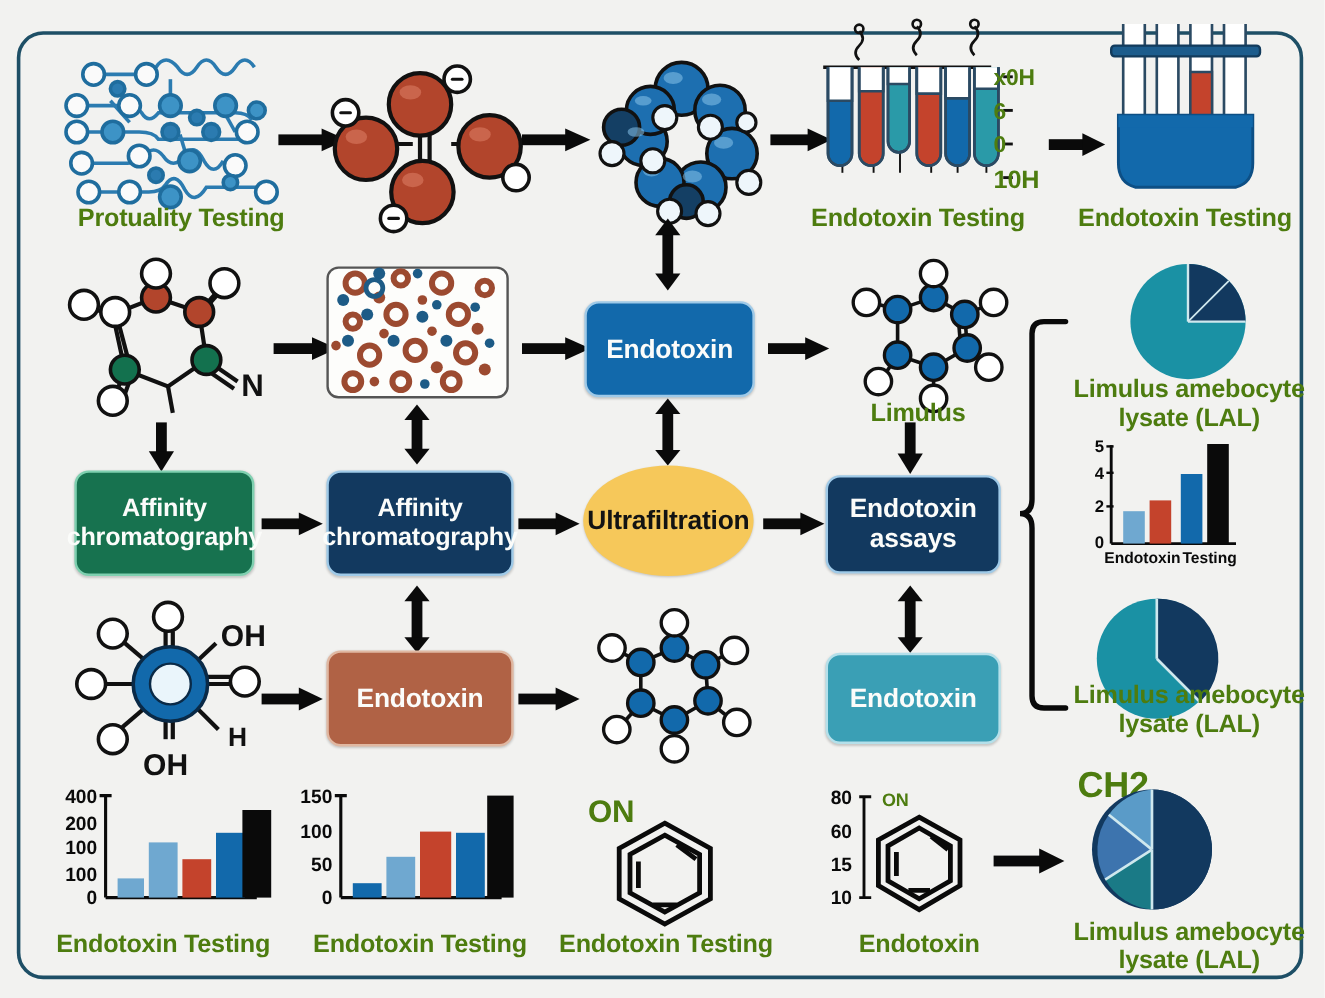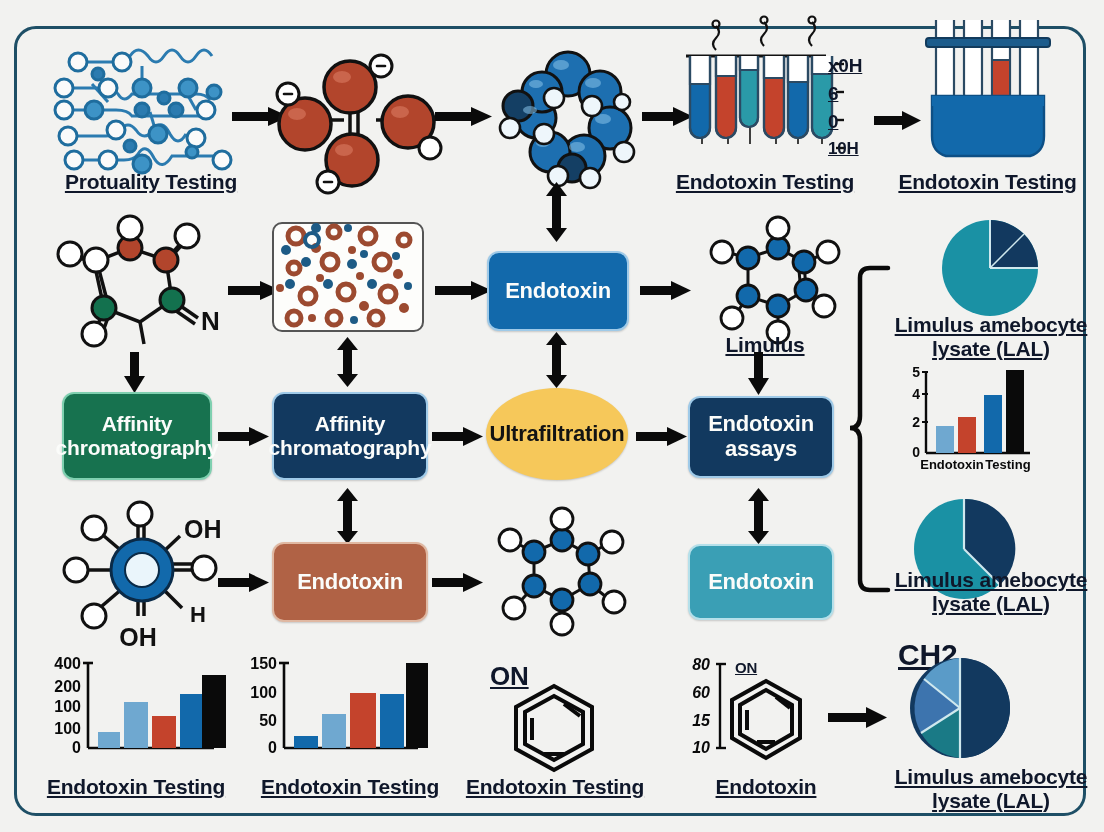--- a/index.html
+++ b/index.html
@@ -17,26 +17,25 @@
     border-radius:22px;
     box-sizing:border-box;
     pointer-events:none;
   }
   
   .caption{
     position:absolute;
     font-family:"Liberation Sans",sans-serif;
     font-weight:700;
     font-size:21px;
-    color:#0f172a;
+    color:#4d7c0f;
     text-align:center;
     line-height:1.12;
     letter-spacing:-0.2px;
     white-space:pre-line;
-    text-decoration:underline;
   }
   
   .pbox{
     position:absolute;
     display:flex;align-items:center;justify-content:center;
     text-align:center;
     color:#fbfcfa;
     font-weight:700;
     font-size:22px;
     line-height:1.13;
@@ -247,21 +246,21 @@
         <line x1="160" y1="46" x2="168" y2="46"></line>
           <line x1="160" y1="74" x2="168" y2="74"></line>
         <line x1="160" y1="102" x2="168" y2="102"></line>
           <line x1="160" y1="130" x2="168" y2="130"></line>
       </g>
     </svg>
   </div>
   <div class="caption" style="left:828px;top:55px;width:60px;text-align:left;font-size:19px;">x0H</div>
   <div class="caption" style="left:828px;top:83px;width:60px;text-align:left;font-size:19px;">6</div>
   <div class="caption" style="left:828px;top:111px;width:60px;text-align:left;font-size:19px;">0</div>
-  <div class="caption" style="left:828px;top:139px;width:60px;text-align:left;font-size:17px;">10H</div>
+  <div class="caption" style="left:828px;top:139px;width:60px;text-align:left;font-size:21px;">10H</div>
   <div class="caption" style="left:660px;top:170px;width:210px;">Endotoxin Testing</div>
 
   <div class="arrow" style="left:874px;top:108px;">
     <svg width="48" height="24">
         <g fill="#0a0a0a">
           <rect x="0" y="8" width="30" height="9"></rect>
           <path d="M28 3 L47 12.5 L28 22 Z"></path>
         </g>
       </svg>
   </div>
@@ -715,21 +714,21 @@
         <path d="M46 4 L84 25 L84 67 L46 88 L8 67 L8 25 Z"></path>
         <path d="M46 14 L75 30 L75 62 L46 78 L17 62 L17 30 Z"></path>
         <line x1="24" y1="36" x2="24" y2="58"></line>
         <line x1="36" y1="72" x2="56" y2="72"></line>
         <line x1="56" y1="22" x2="72" y2="34"></line>
       </g>
     </svg>
   </div>
   <div class="caption" style="left:455px;top:775px;width:200px;">Endotoxin Testing</div>
 
-  <div class="cellbox" style="left:676px;top:656px;font-style:italic;">
+  <div class="cellbox" style="left:676px;top:656px;">
     <svg width="60" height="102" viewBox="0 0 60 102">
       <g stroke="#0a0a0a" stroke-width="2.4">
         <line x1="44" y1="8" x2="44" y2="92"></line>
         <line x1="40" y1="8" x2="50" y2="8"></line>
         <line x1="40" y1="92" x2="50" y2="92"></line>
       </g>
       <g font-family="Liberation Sans, sans-serif" font-size="16" font-weight="700" fill="#0a0a0a" text-anchor="end">
         <text x="34" y="14">80</text>
         <text x="34" y="42">60</text>
         <text x="34" y="70">15</text>

